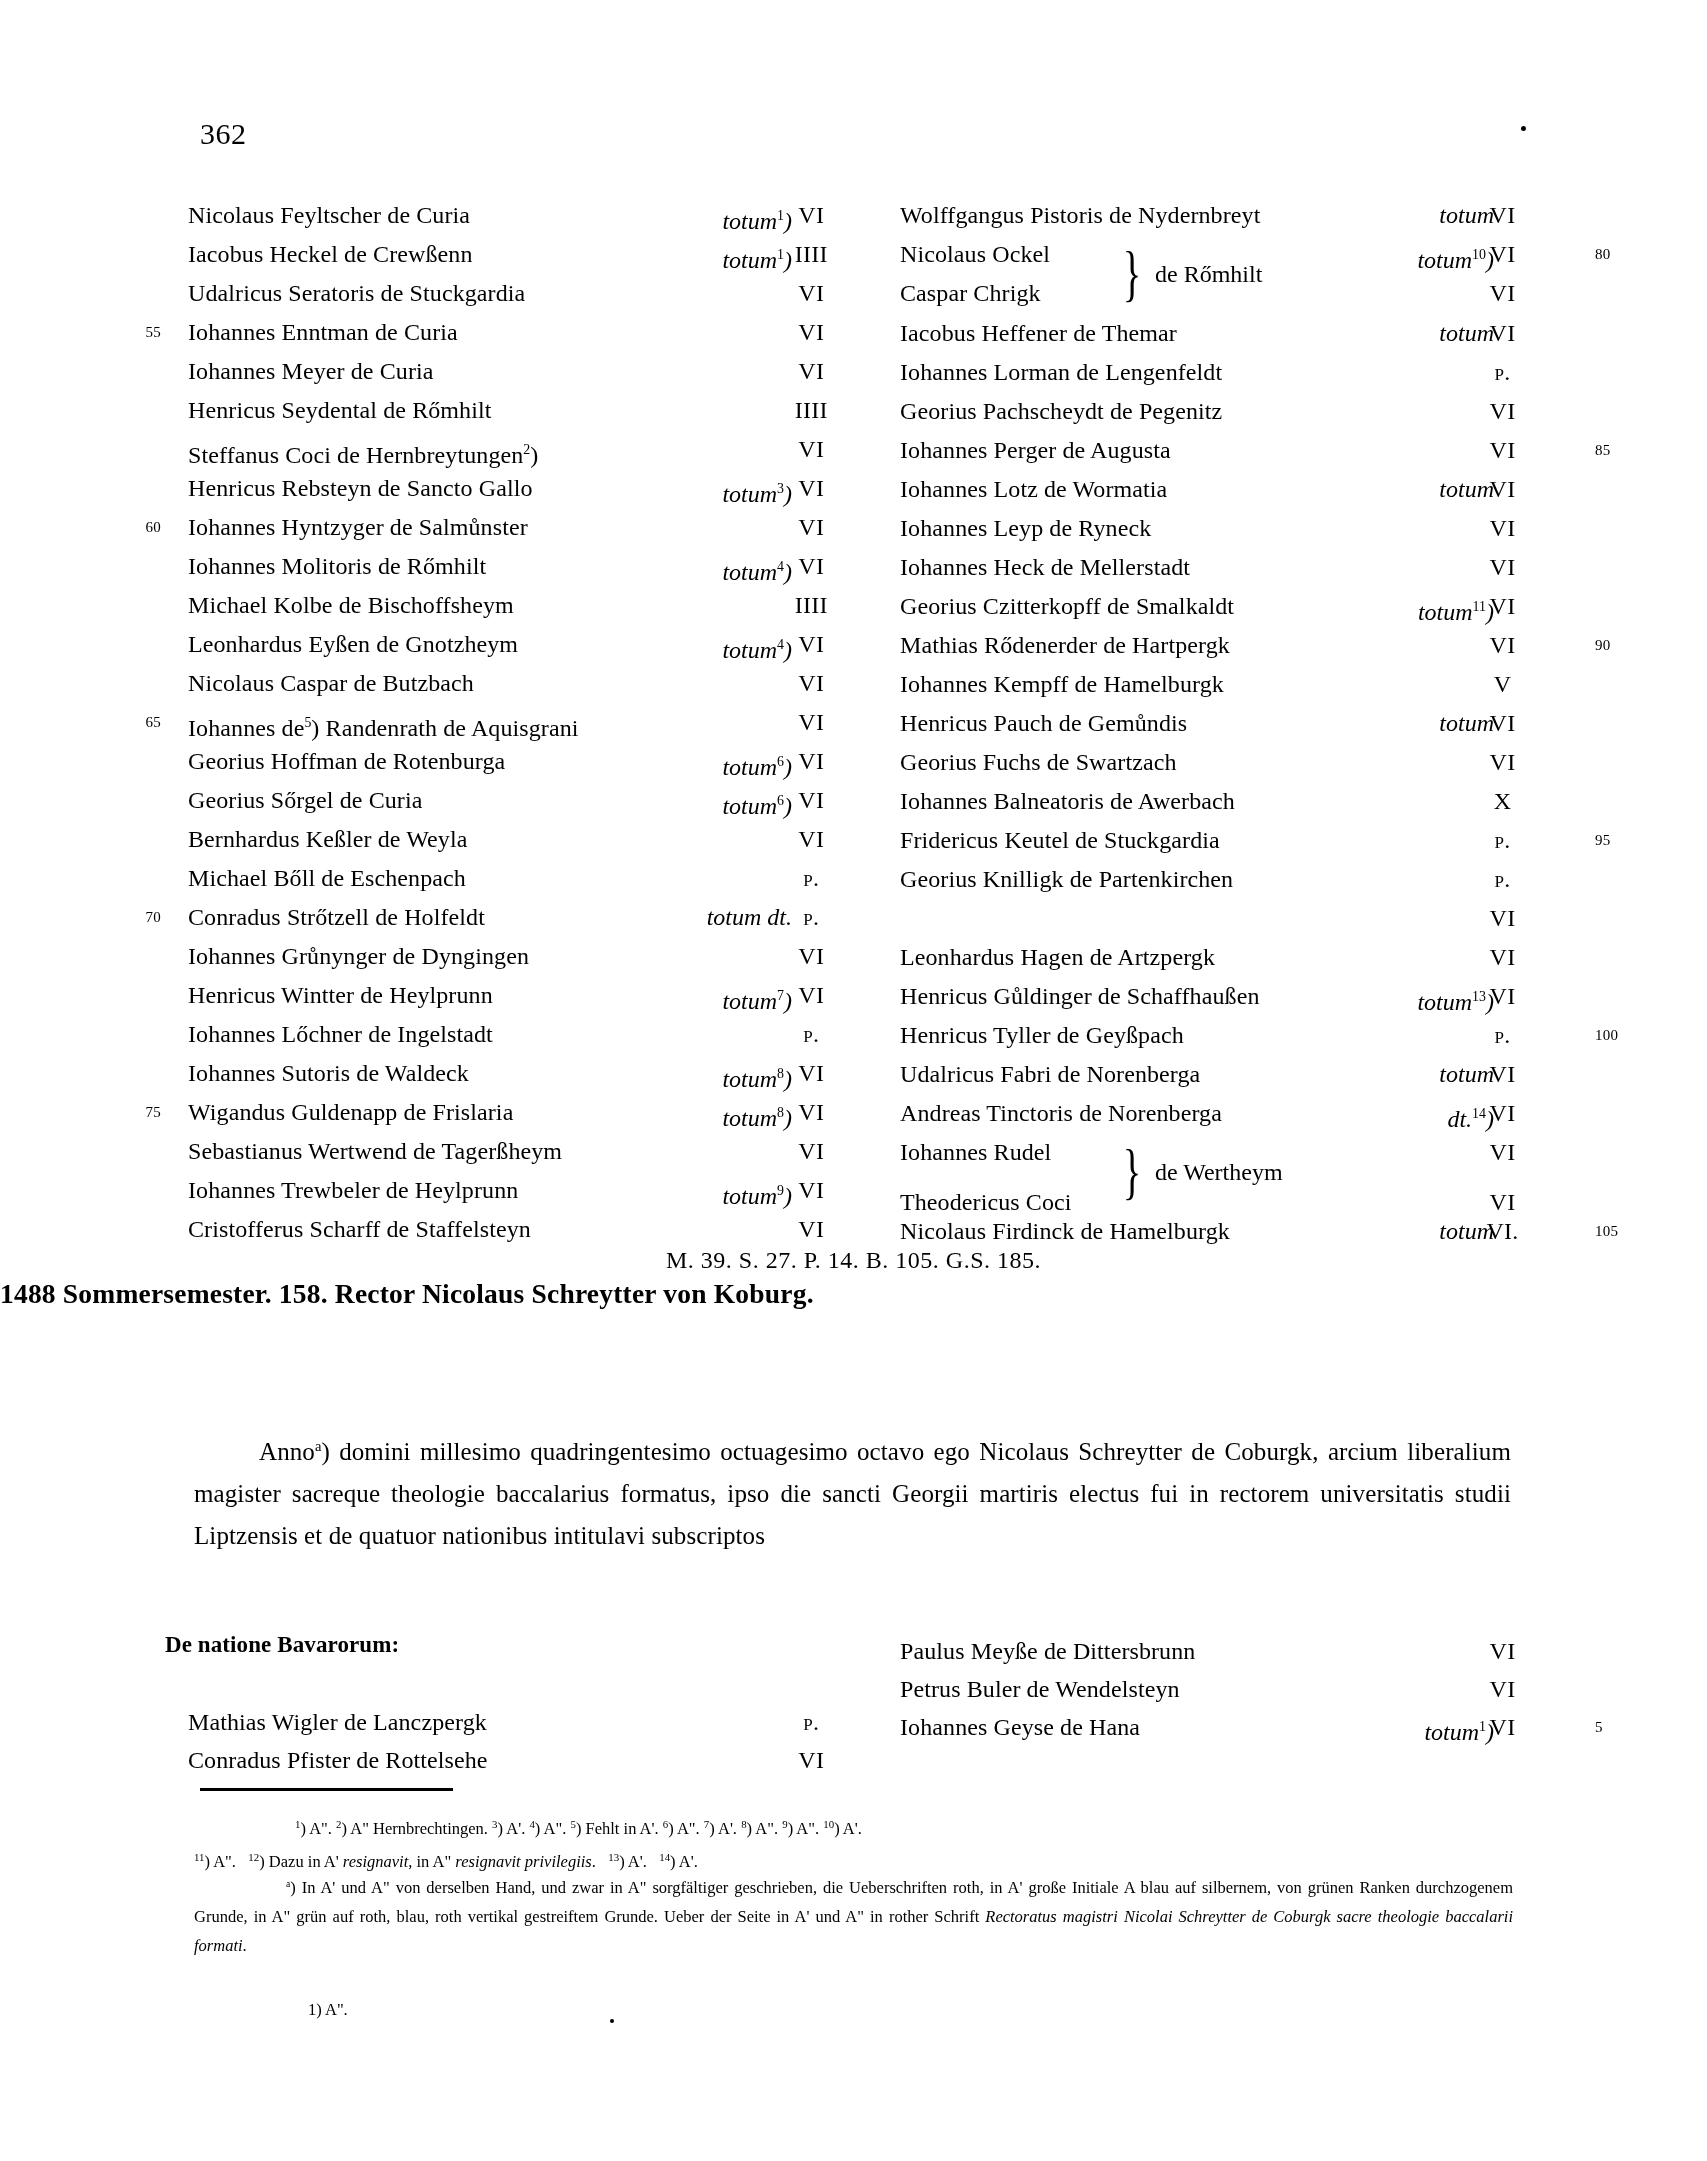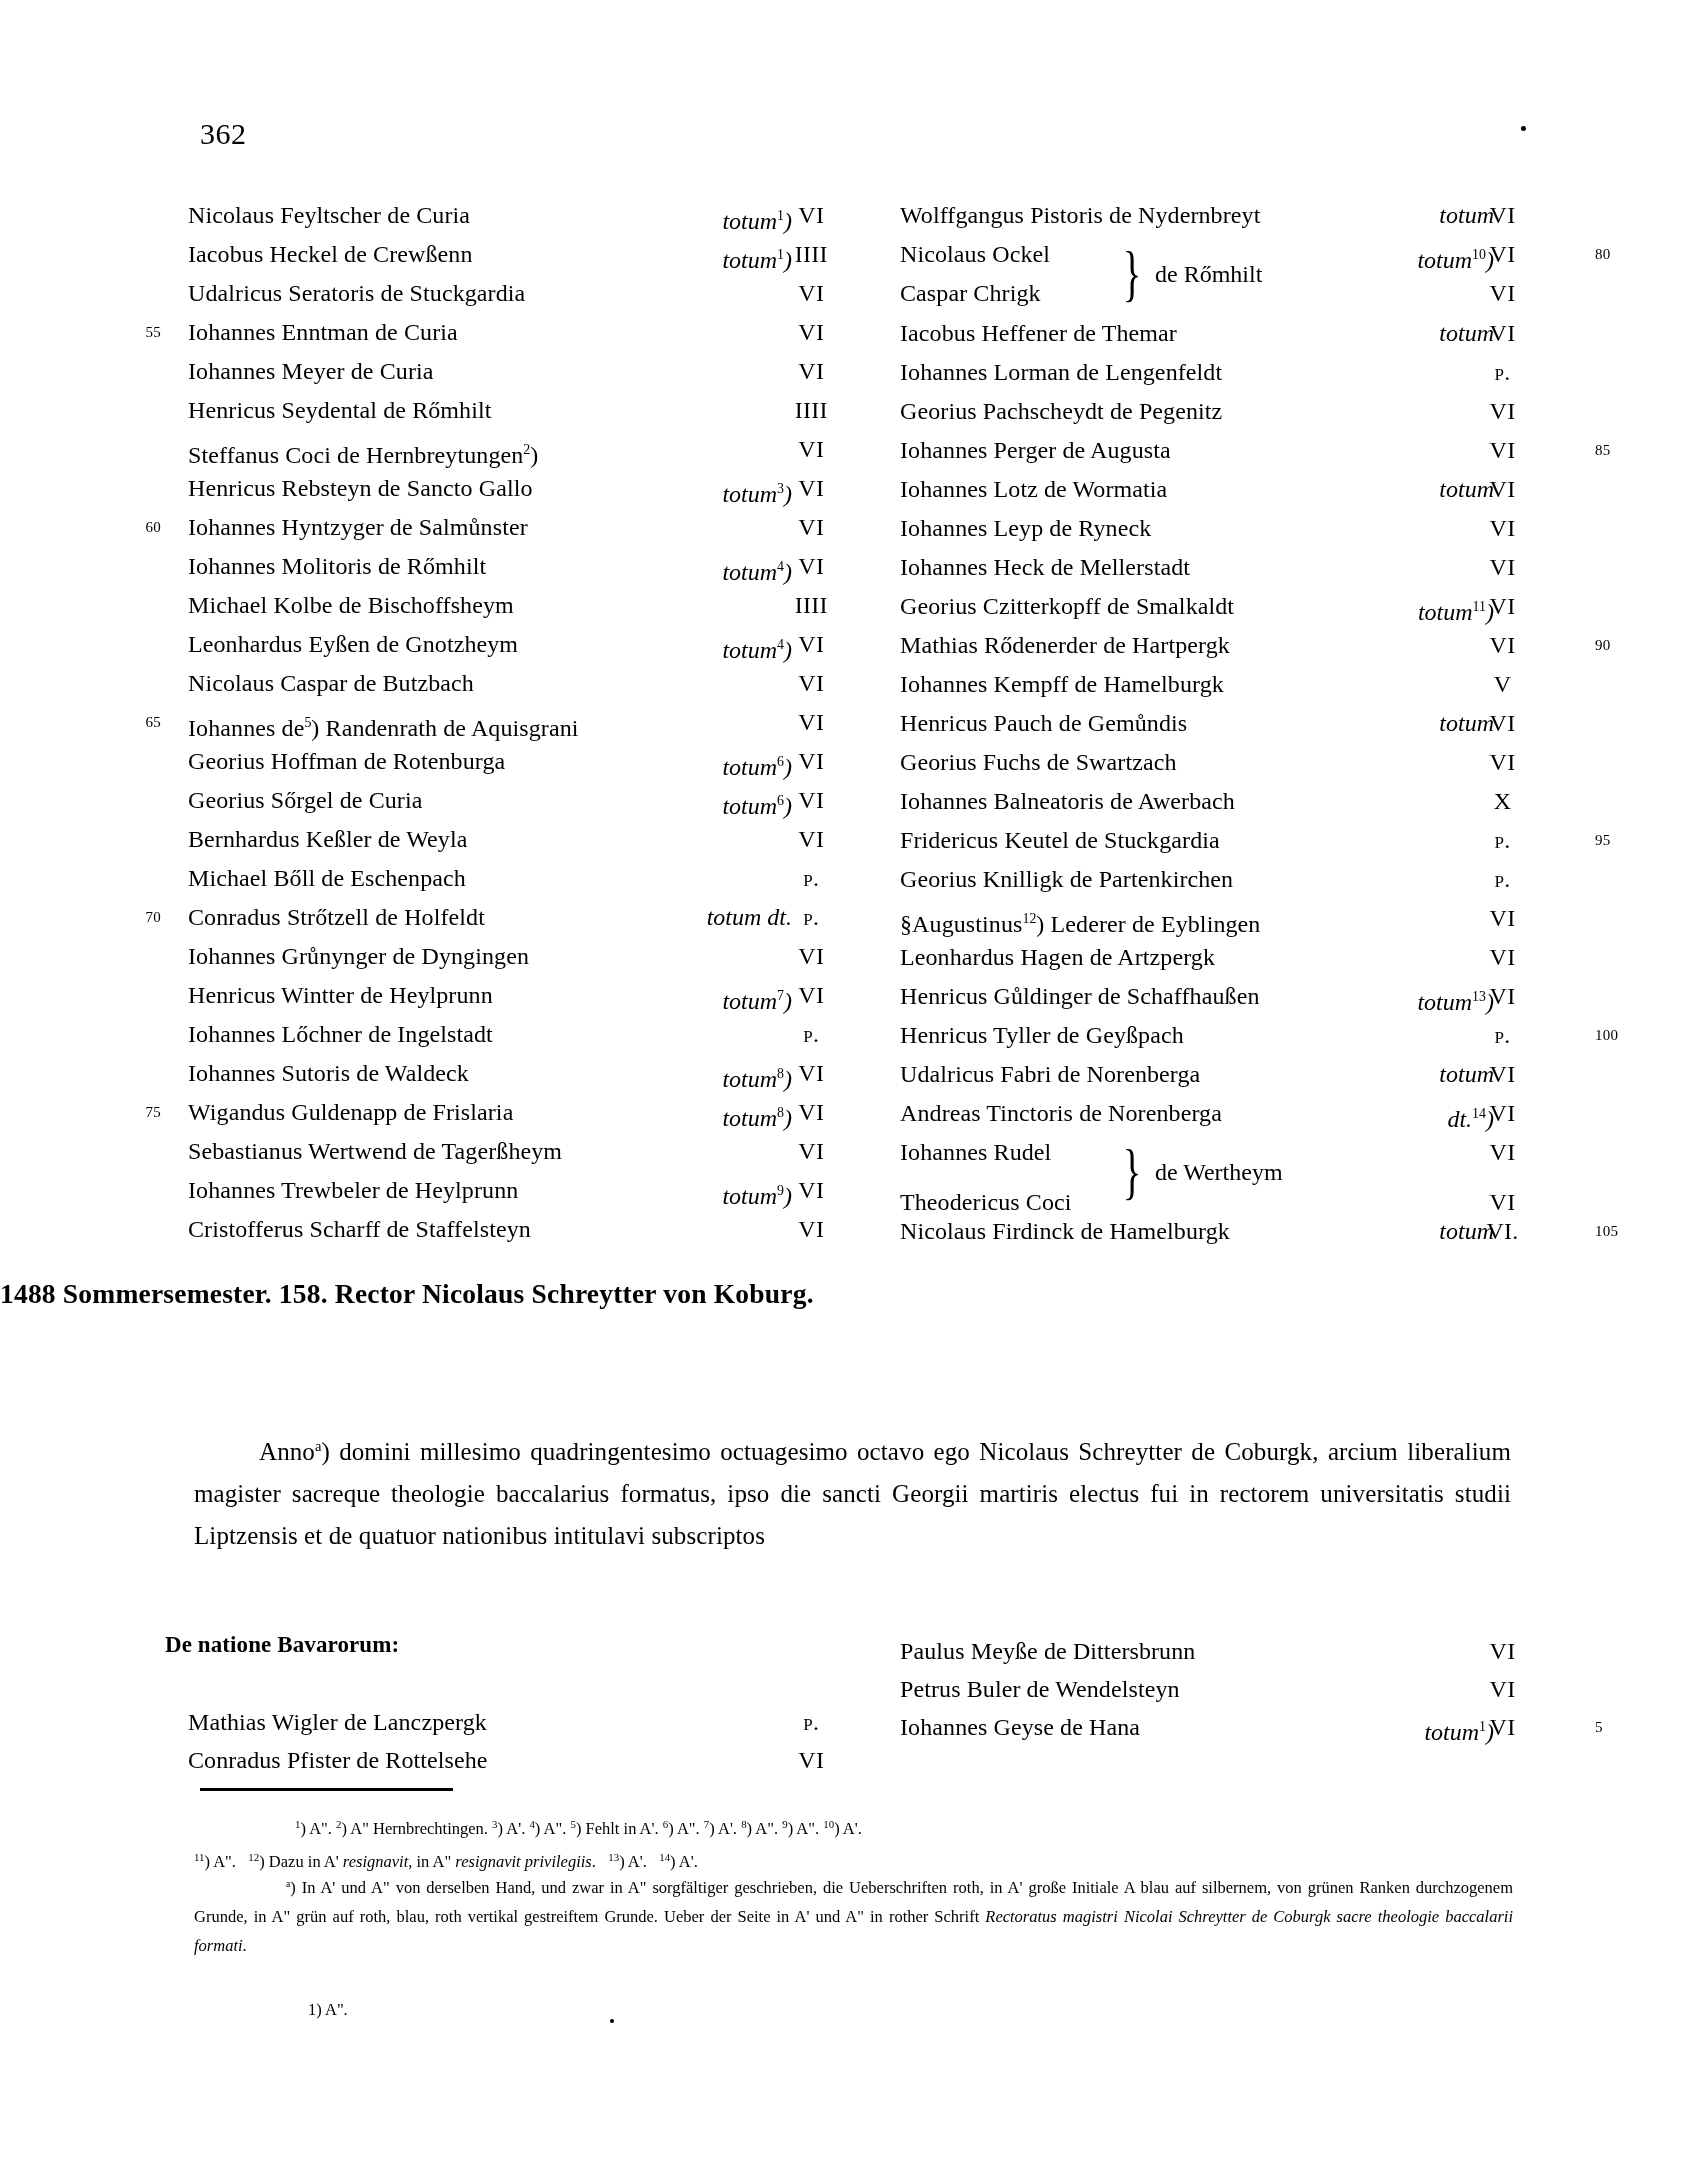--- a/index.html
+++ b/index.html
@@ -320,21 +320,20 @@
           <div class="entry">
             <span class="lineno rt">95</span>
             <span class="nm">Fridericus Keutel de Stuckgardia</span>
             <span class="amt amt-r sc">p.</span>
           </div>
           <div class="entry">
             <span class="nm">Georius Knilligk de Partenkirchen</span>
             <span class="amt amt-r sc">p.</span>
           </div>
           <div class="entry">
-            <span class="nm">§Augustinus<sup>12</sup>) Lederer de Eyblingen</span>
             <span class="amt amt-r sc">VI</span>
           </div>
           <div class="entry">
             <span class="nm">Leonhardus Hagen de Artzpergk</span>
             <span class="amt amt-r sc">VI</span>
           </div>
           <div class="entry">
             <span class="nm">Henricus Gůldinger de Schaffhaußen</span>
             <span class="tot"><span class="it">totum</span><sup>13</sup>)</span>
             <span class="amt amt-r sc">VI</span>
@@ -369,20 +368,21 @@
           <div class="entry">
             <span class="lineno rt">105</span>
             <span class="nm">Nicolaus Firdinck de Hamelburgk</span>
             <span class="tot"><span class="it">totum</span></span>
             <span class="amt amt-r sc">VI.</span>
           </div>
         </div>
     </div>
   </div>
 
+  <div class="totals">M. 39.   S. 27.   P. 14.   B. 105.   G.S. 185.</div>
 
   <div class="sectionhead">1488 Sommersemester.   158. Rector Nicolaus Schreytter von Koburg.</div>
 
   <div class="prose" id="prose">Anno<sup>a</sup>) domini millesimo quadringentesimo octuagesimo octavo ego Nicolaus Schreytter de Coburgk, arcium liberalium magister sacreque theologie baccalarius formatus, ipso die sancti Georgii martiris electus fui in rectorem universitatis studii Liptzensis et de quatuor nationibus intitulavi subscriptos</div>
 
   <div class="bav">
     <div class="natlabel">De natione Bavarorum:</div>
     <div class="colwrap" style="position:relative;">
       <div class="col col-left" id="bav-left" style="top:38px;margin-top:33px;">
           <div class="entry">

